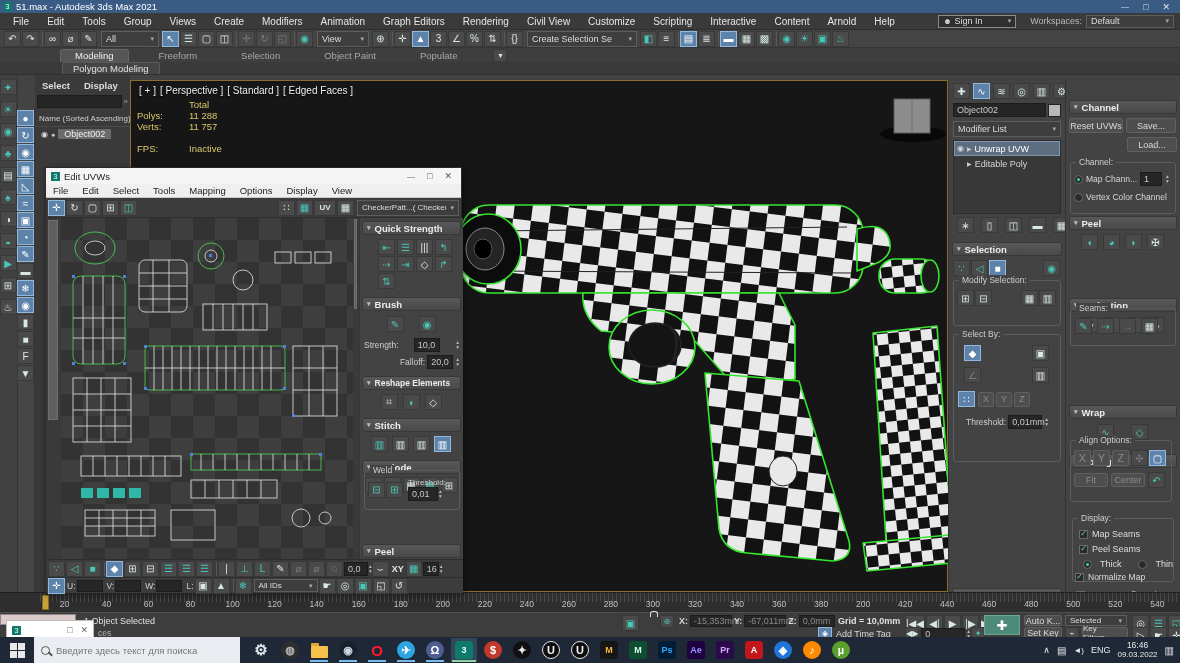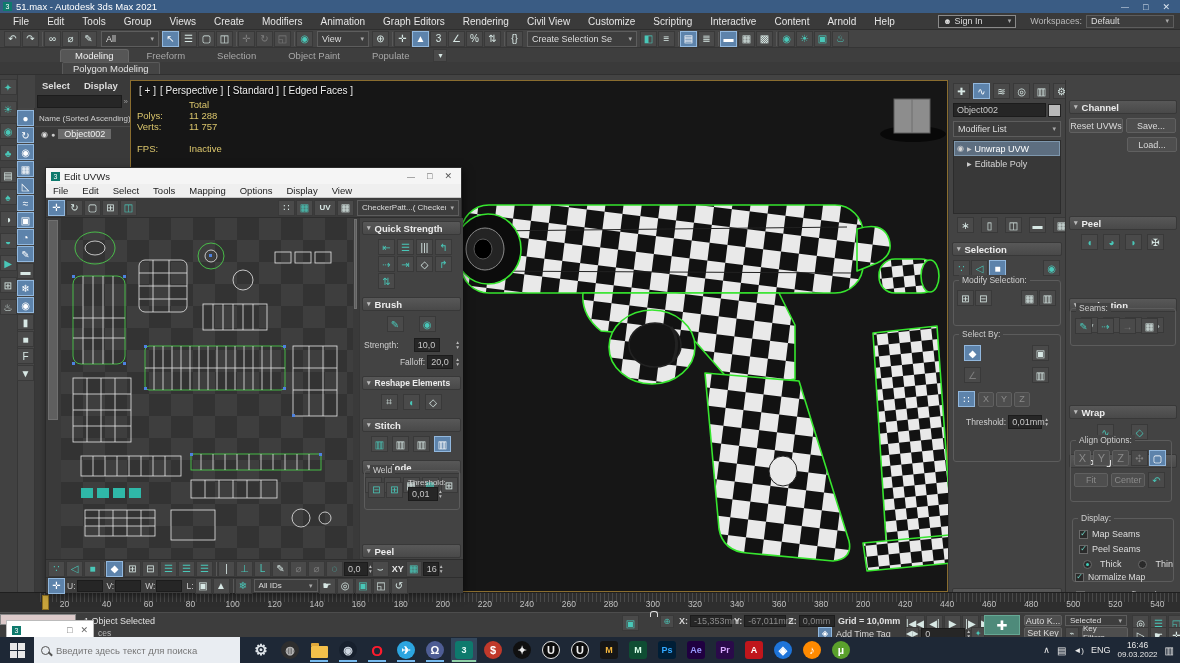--- a/index.html
+++ b/index.html
@@ -162,21 +162,21 @@
         <span class="ibox ">▦</span>
         <span class="ibox ">▩</span>
         <span class="ibox sep"></span>
         <span class="ibox teal">◉</span>
         <span class="ibox teal">☀</span>
         <span class="ibox teal">▣</span>
         <span class="ibox teal">♨</span>
       </span>
   </div>
 
-  <div class="abs row" style="left:0;top:48px;width:1180px;height:14px;background:#3e3e3e;padding-left:60px;gap:4px">
+  <div class="abs row" style="left:0;top:48px;width:1180px;height:14px;background:#3e3e3e;padding-left:60px;gap:16px">
     <span style="background:#565656;border:1px solid #666;border-bottom:none;border-radius:3px 3px 0 0;padding:0 14px;font-size:9.5px;color:#f0f0f0;height:13px;display:inline-flex;align-items:center">Modeling</span>
     <span style="padding:0 14px;color:#a8a8a8;font-size:9.5px">Freeform</span>
     <span style="padding:0 14px;color:#a8a8a8;font-size:9.5px">Selection</span>
     <span style="padding:0 14px;color:#a8a8a8;font-size:9.5px">Object Paint</span>
     <span style="padding:0 14px;color:#a8a8a8;font-size:9.5px">Populate</span>
     <span class="ibox sm" style="margin-left:6px">▾</span>
   </div>
   <div class="abs row" style="left:0;top:62px;width:1180px;height:13px;background:#3a3a3a;border-bottom:1px solid #303030;padding-left:62px">
     <span style="background:#454545;border:1px solid #5a5a5a;border-bottom:none;padding:0 10px;height:12px;font-size:9.5px;color:#e2e2e2;display:inline-flex;align-items:center;border-radius:2px 2px 0 0">Polygon Modeling</span>
   </div>
@@ -701,20 +701,36 @@
         <span class="car">▾</span>
         <span>Channel</span>
       </div>
     <div class="row" style="padding:4px 3px 0;gap:3px">
       <span class="btn" style="width:54px;height:15px">Reset UVWs</span>
       <span class="btn" style="width:50px;height:15px">Save...</span>
     </div>
     <div class="row" style="padding:4px 3px 0;justify-content:flex-end">
       <span class="btn" style="width:50px;height:15px">Load...</span>
     </div>
+    <div class="group" style="left:4px;top:82px;width:106px;height:52px">
+      <span class="glabel">Channel:</span>
+      <div class="row" style="padding:9px 3px 0;gap:3px">
+        <span class="rb on"></span>
+        <span style="font-size:8.5px">Map Chann...</span>
+        <span class="fld" style="width:22px">1</span>
+        <span class="spin">
+            <span>▴</span>
+            <span>▾</span>
+          </span>
+      </div>
+      <div class="row" style="padding:6px 3px 0;gap:3px">
+        <span class="rb"></span>
+        <span style="font-size:8.5px">Vertex Color Channel</span>
+      </div>
+    </div>
     <div class="rhead" style="margin:64px 3px 0">
         <span class="car">▾</span>
         <span>Peel</span>
       </div>
     <div class="row" style="padding:4px 0 0;justify-content:center;gap:4px">
         <span class="ibox teal">◖</span>
         <span class="ibox teal">◕</span>
         <span class="ibox teal">◗</span>
         <span class="ibox ">✠</span>
       </div>

